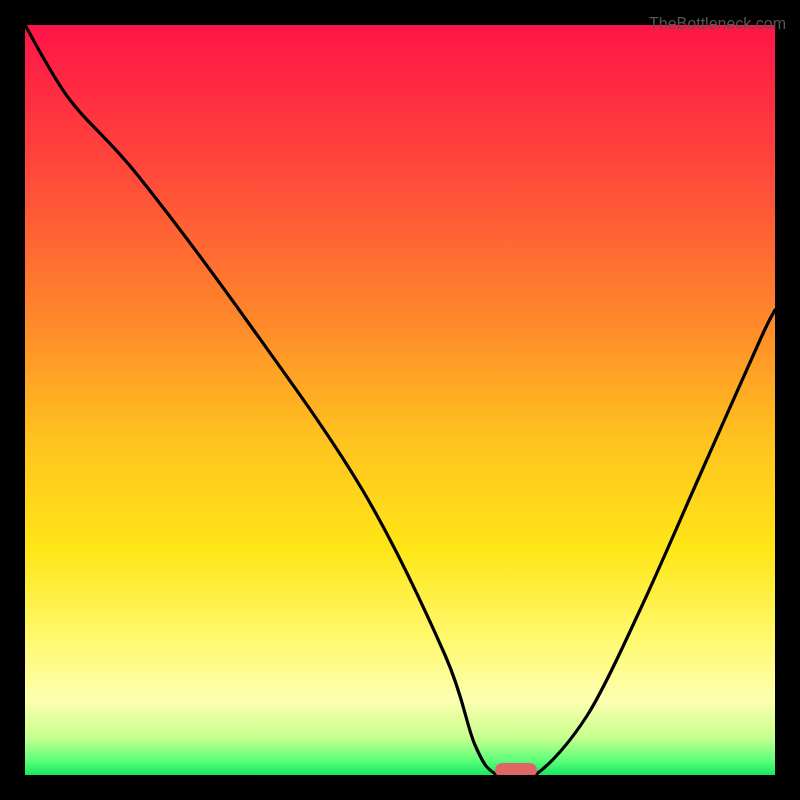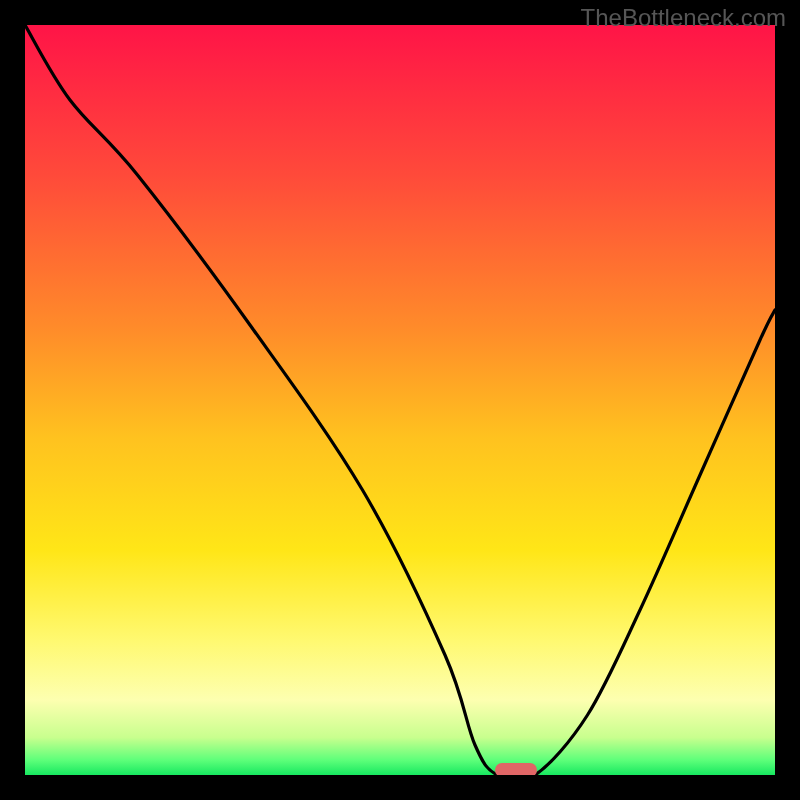--- a/index.html
+++ b/index.html
@@ -6,24 +6,24 @@
     margin: 0;
     padding: 0;
     width: 800px;
     height: 800px;
     background: #000;
     position: relative;
     font-family: Arial, sans-serif;
   }
   .watermark {
     position: absolute;
-    top: 4px;
+    top: 15px;
     right: 14px;
     color: #565656;
-    font-size: 24px;
+    font-size: 16px;
     font-weight: 500;
     z-index: 10;
   }
   .plot-frame {
     position: absolute;
     top: 25px;
     left: 25px;
     width: 750px;
     height: 750px;
     background: #000;

